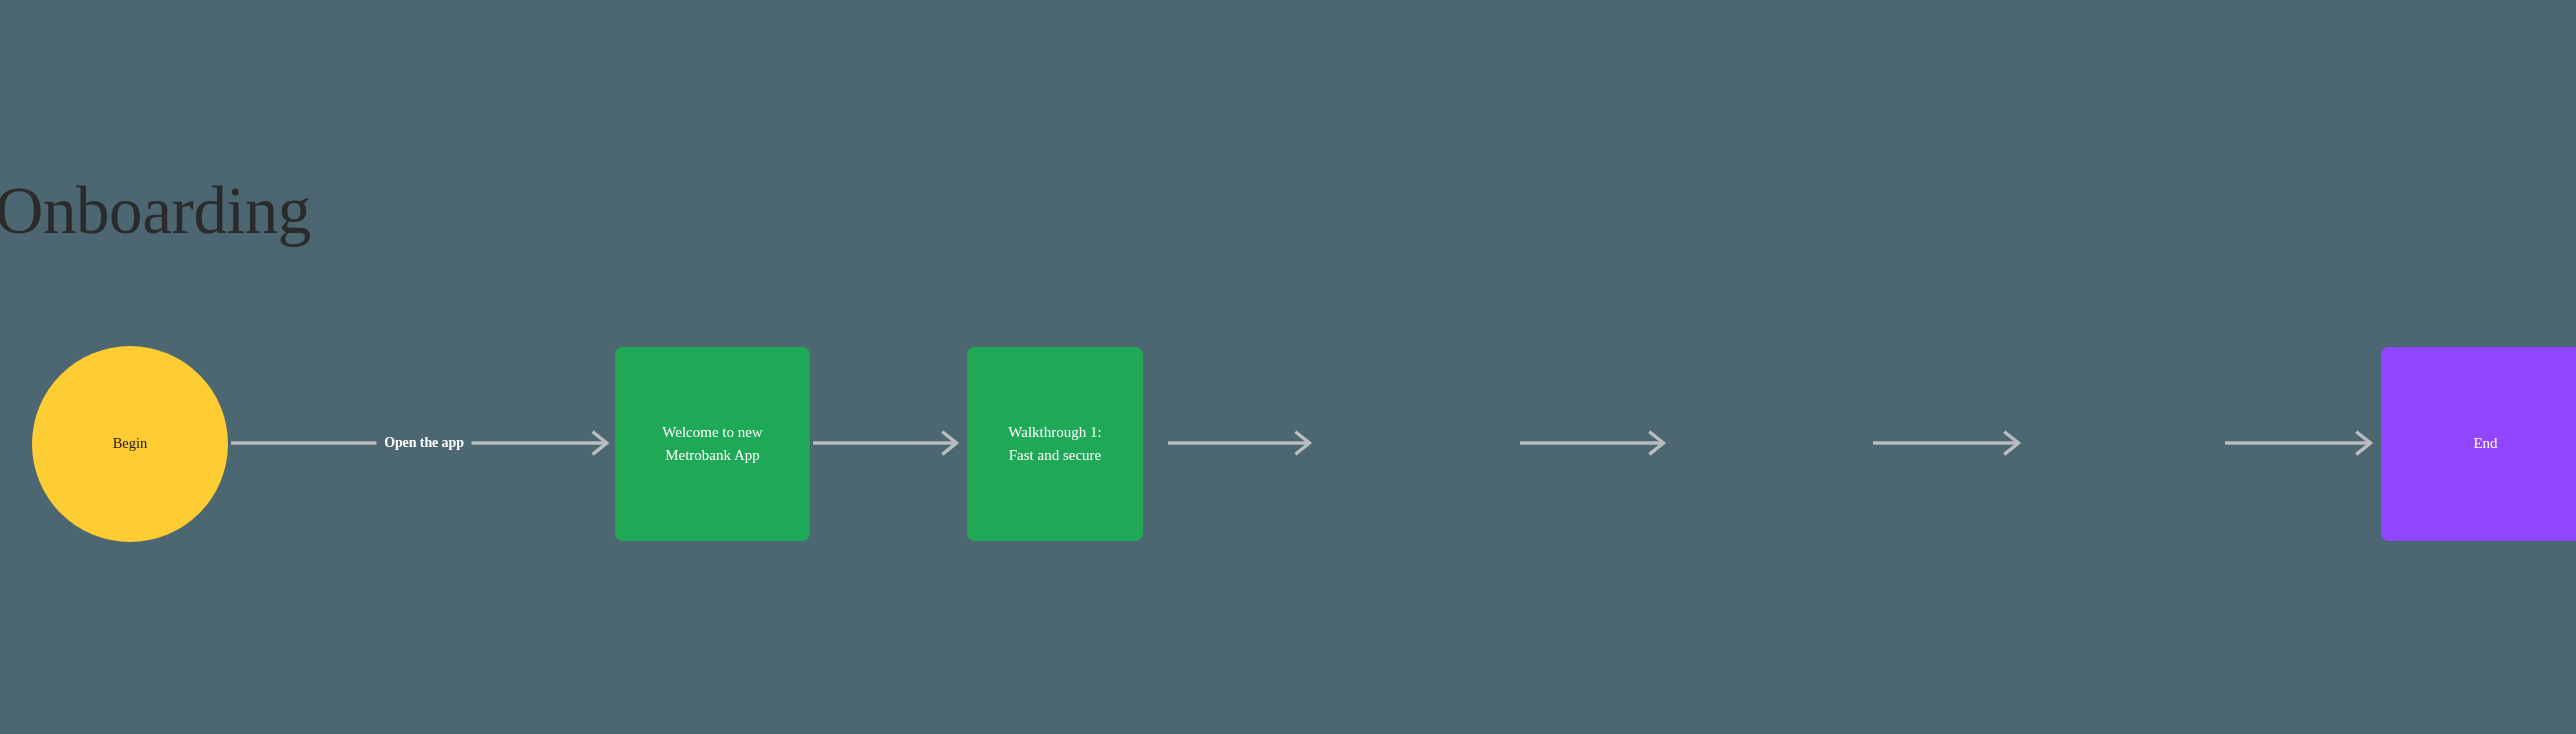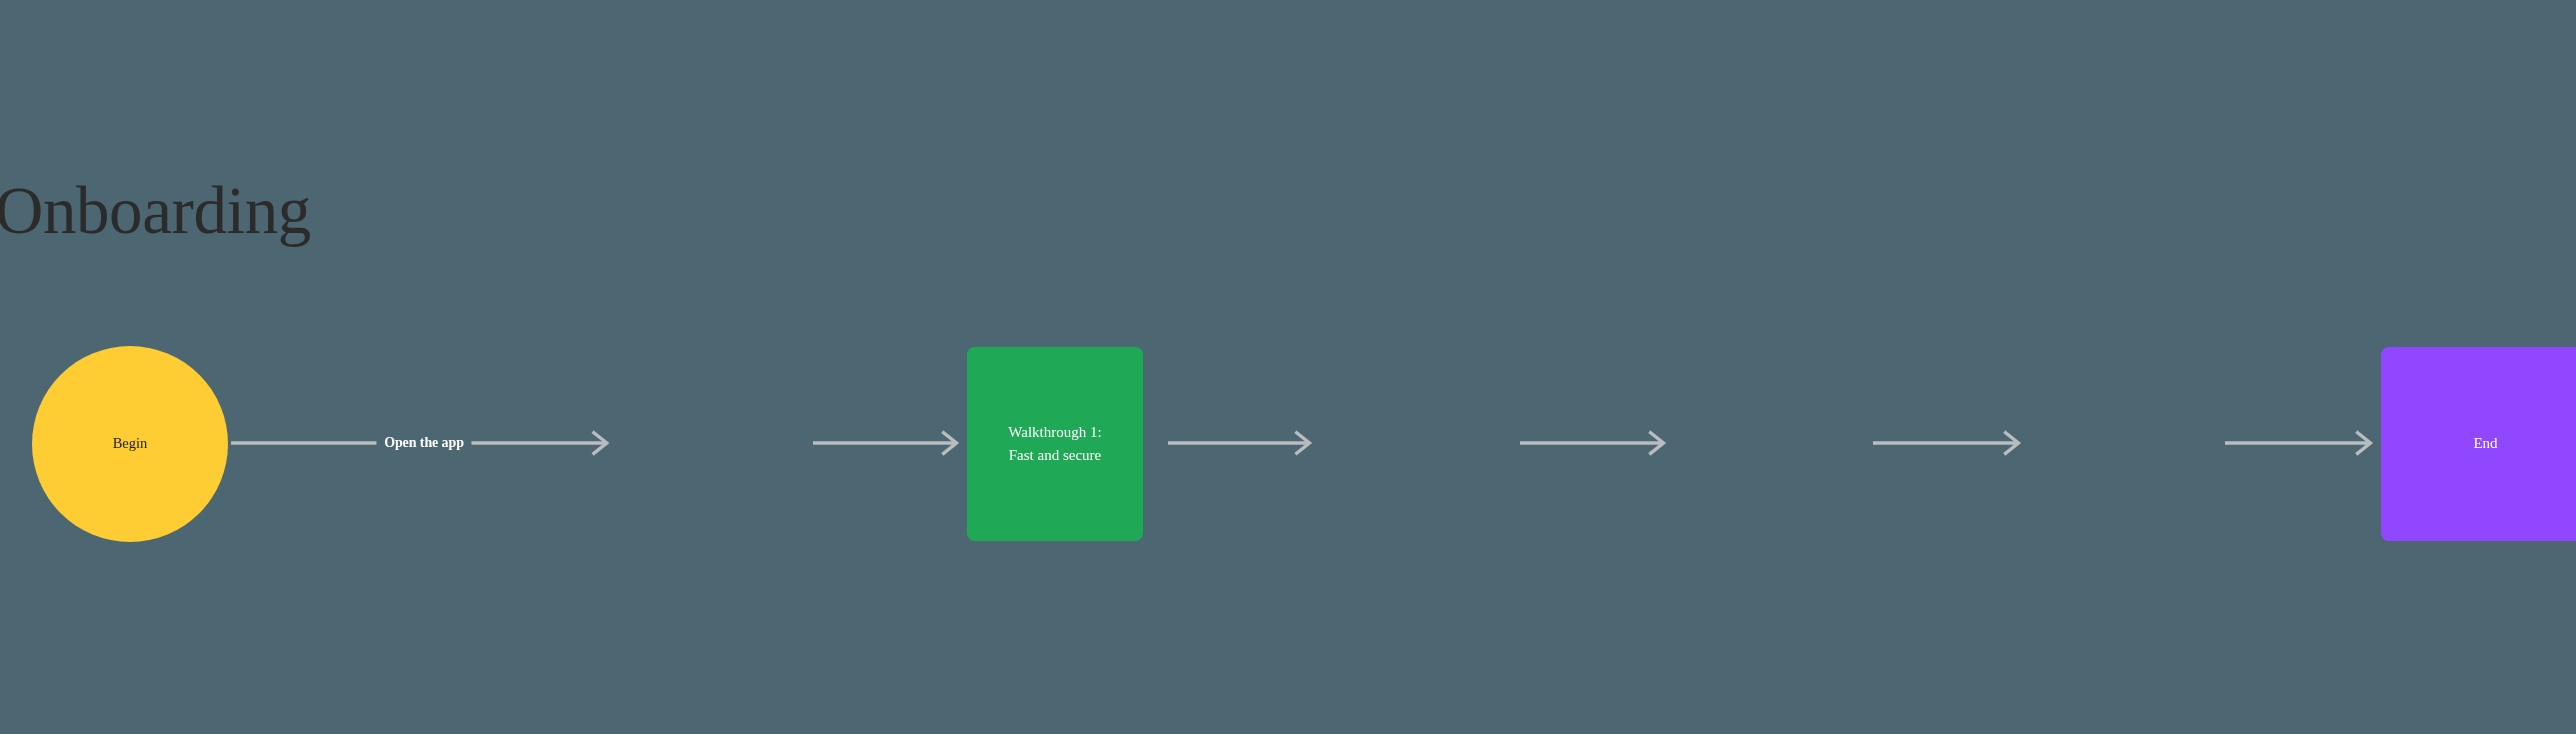--- a/index.html
+++ b/index.html
@@ -160,20 +160,24 @@
       <svg width="154" height="26" viewBox="0 0 180 30" aria-hidden="true">
         <line x1="0" y1="15" x2="168" y2="15" stroke="#b9bdbf" stroke-width="4"></line>
         <polyline points="155,3 170,15 155,27" fill="none" stroke="#b9bdbf" stroke-width="4" stroke-linecap="square" stroke-linejoin="miter"></polyline>
       </svg>
     </div>
 
     <div class="node node-terminal-start" style="left:32px; top:346px; width:196px; height:196px;">
       <span class="node-label">Begin</span>
     </div>
 
+    <div class="node node-process" style="left:615px; top:347px; width:195px; height:194px;">
+      <span class="node-label">Welcome to new
+Metrobank App</span>
+    </div>
 
     <div class="node node-process" style="left:967px; top:347px; width:176px; height:194px;">
       <span class="node-label">Walkthrough 1:
 Fast and secure</span>
     </div>
 
 
 
 
     <div class="node node-terminal-end" style="left:2381px; top:347px; width:209px; height:194px;">

